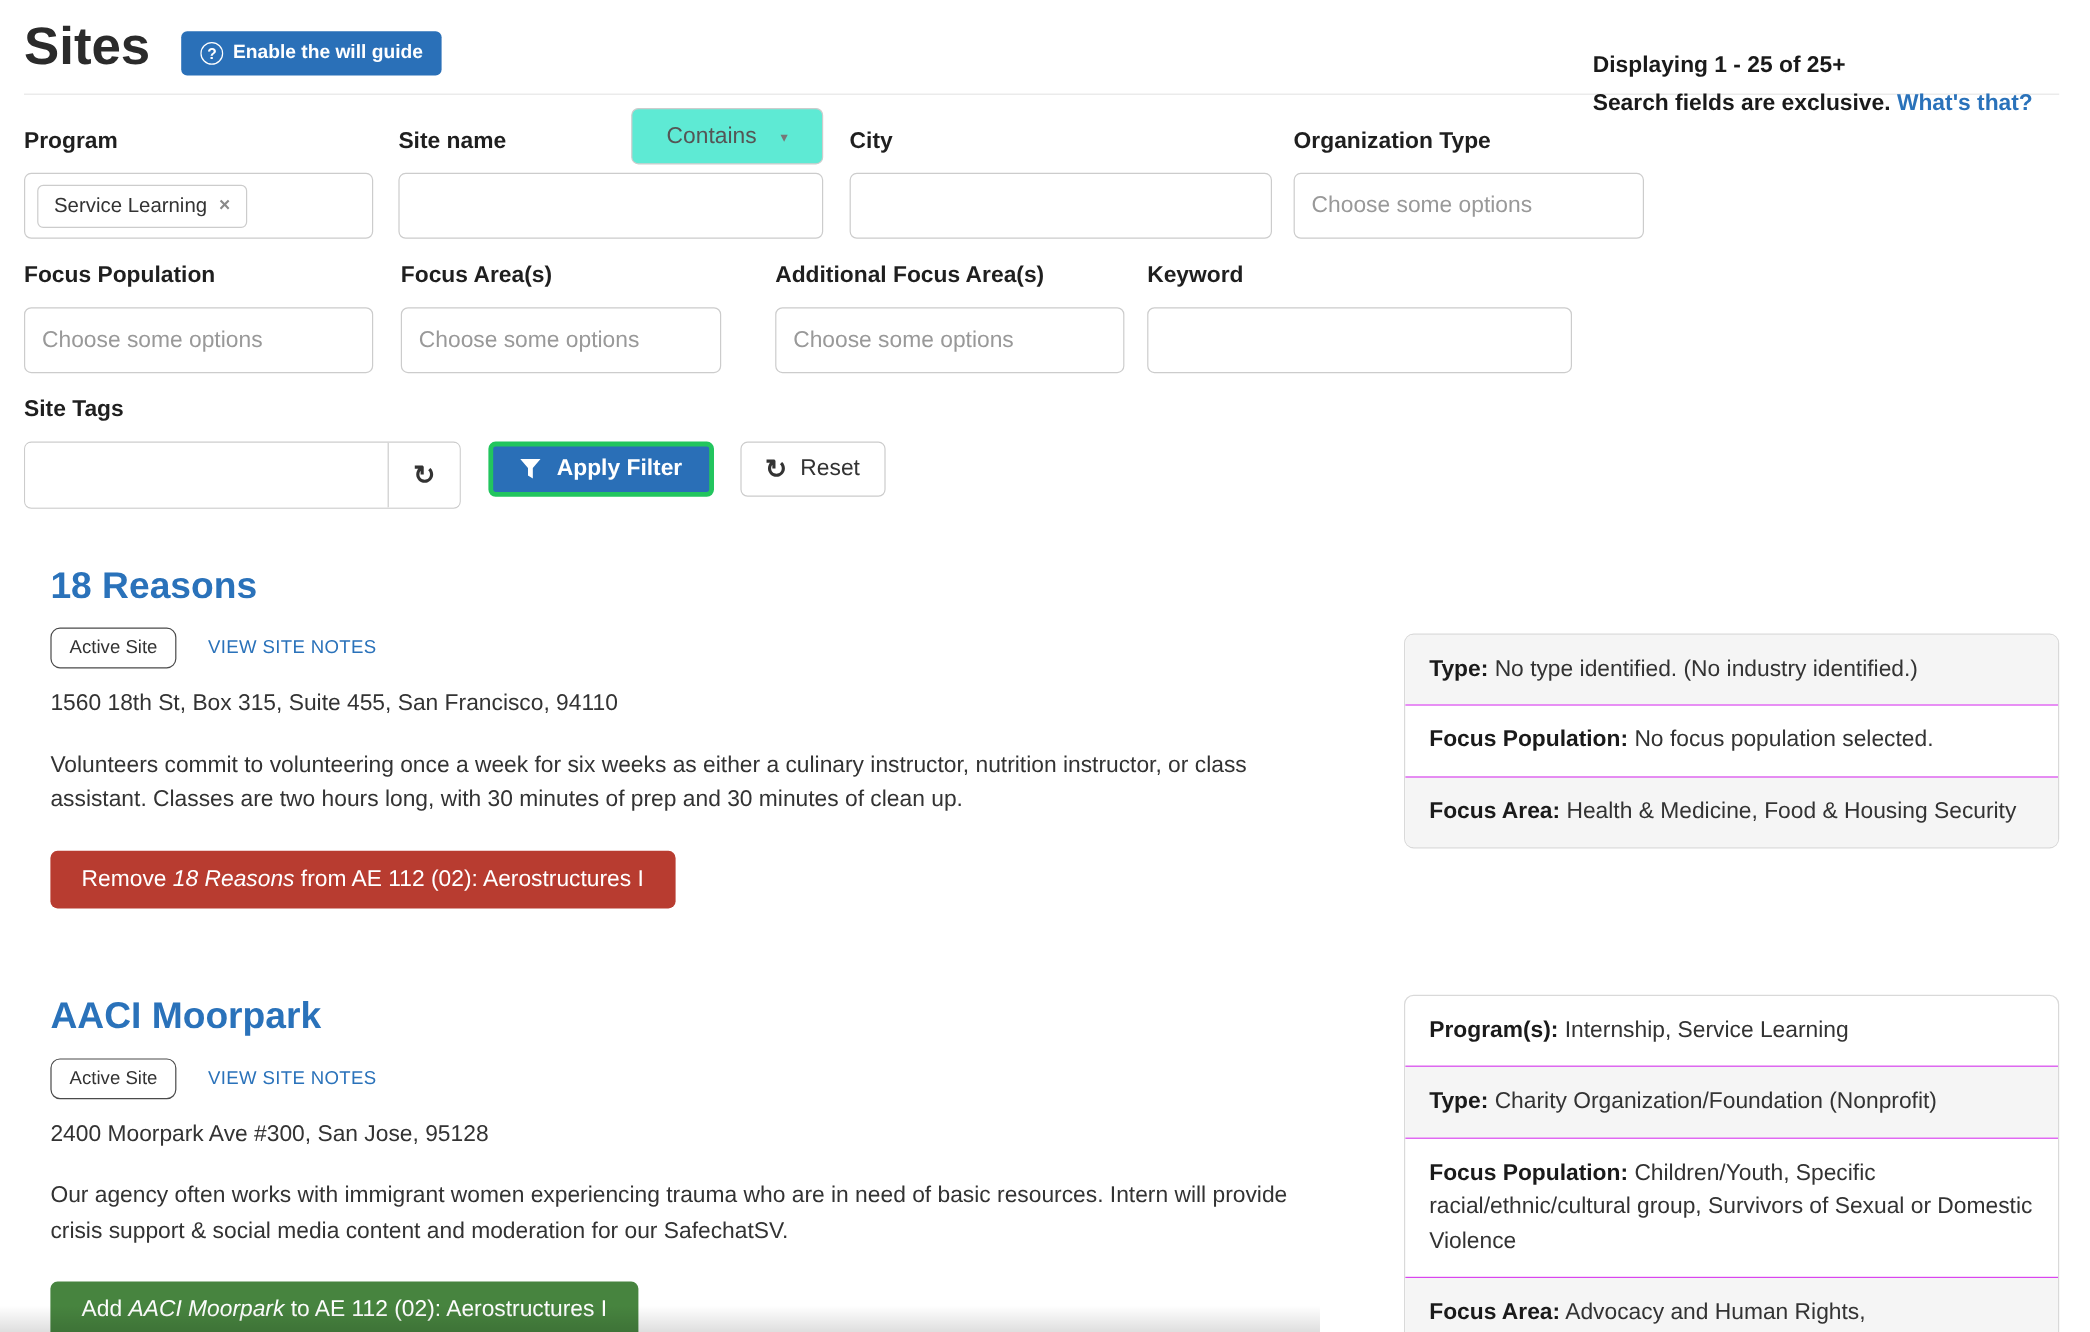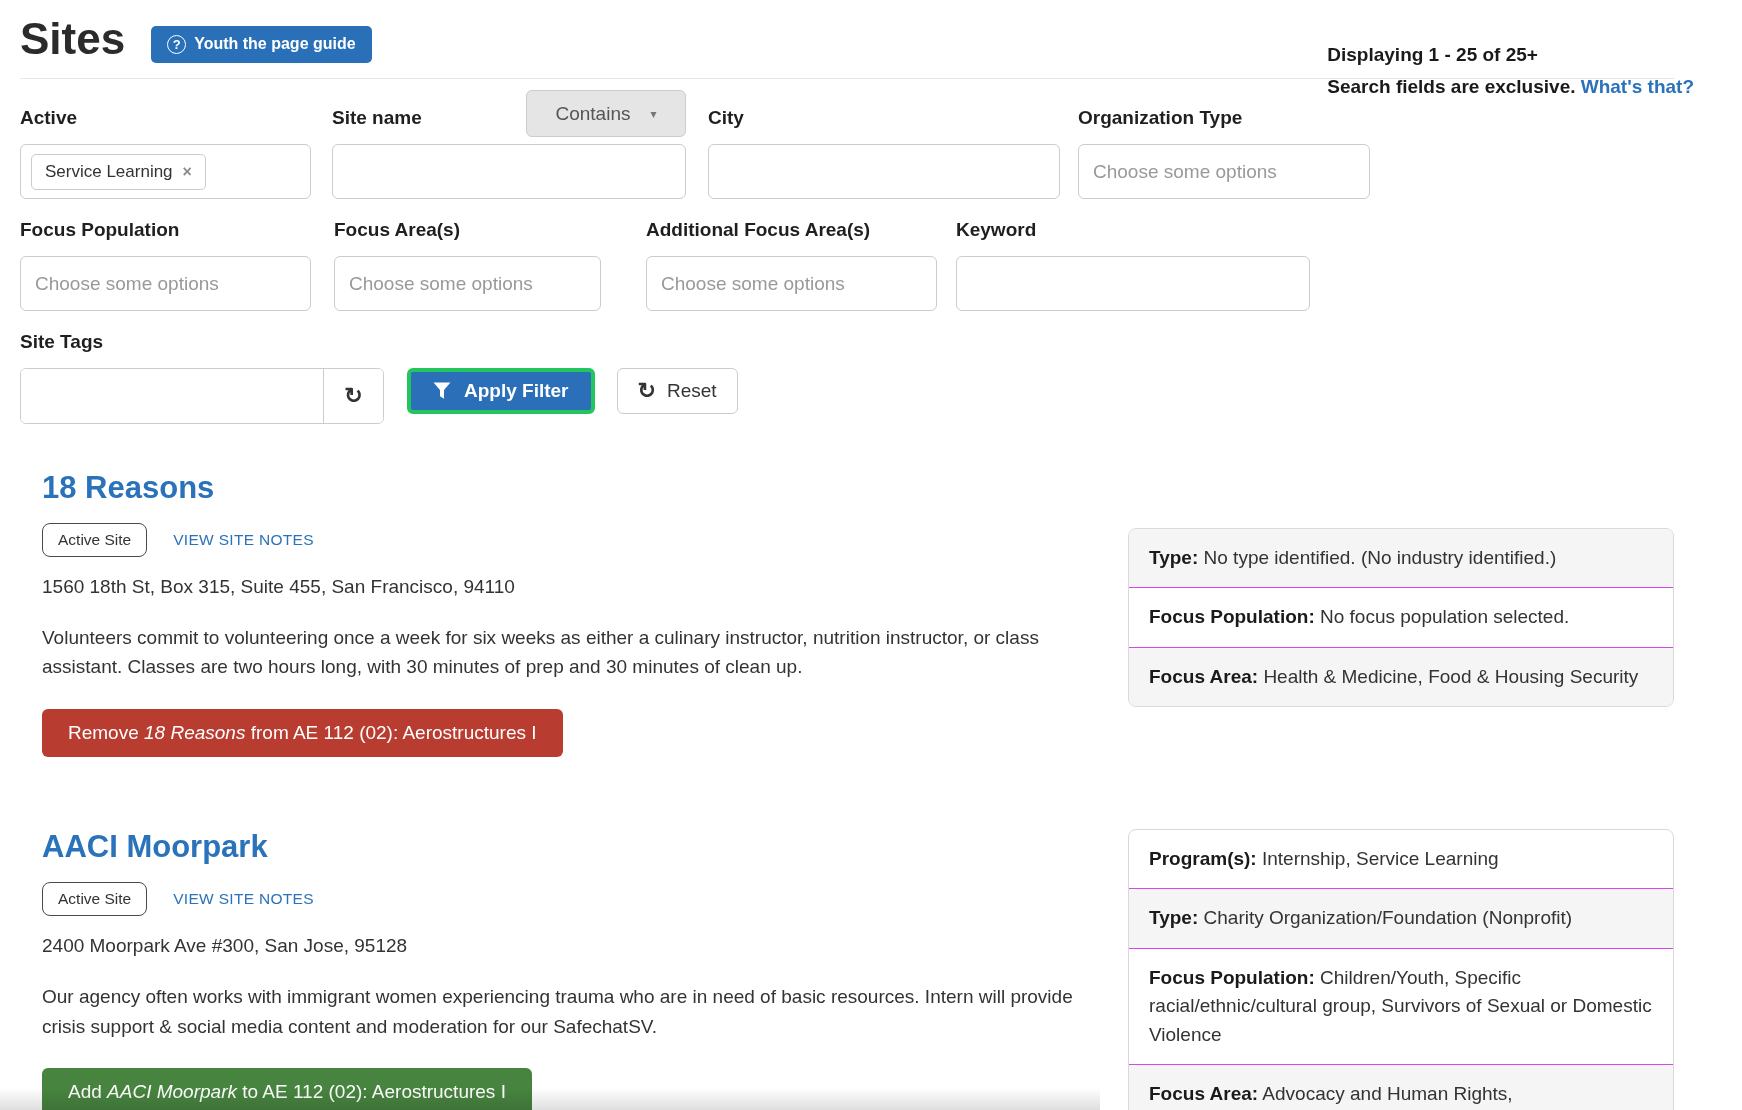--- a/index.html
+++ b/index.html
@@ -2,21 +2,21 @@
 <html><head>
 <meta charset="utf-8">
 <style>
   * { box-sizing: border-box; }
   html,body { margin:0; padding:0; }
   body {
     width:1742px; height:1110px; position:relative; overflow:hidden;
     background:#fff; color:#333;
     font-family:"Liberation Sans", sans-serif;
   }
-  .page { position:relative; width:100%; height:100%; padding:0 68px 0 20px; }
+  .page { position:relative; width:100%; height:100%; padding:0 26px 0 20px; }
 
   
   .header-bar { display:flex; align-items:center; height:79px; border-bottom:1px solid #e7e7e7; }
   .page-title { font-size:44px; font-weight:bold; color:#2b2b2b; margin:0; line-height:1; }
   .guide-btn {
     margin-left:26px; margin-top:10px; background:#2a70b8; color:#fff; border:none;
     border-radius:5px; padding:9px 16px; font-size:16px; font-weight:bold;
     display:flex; align-items:center; gap:8px; cursor:pointer;
     font-family:"Liberation Sans", sans-serif;
   }
@@ -41,21 +41,21 @@
   .msbox { display:flex; align-items:center; }
   .placeholder-text { color:#999; }
   .tag {
     display:inline-flex; align-items:center; gap:10px; background:#fff;
     border:1px solid #ccc; border-radius:5px; padding:7px 13px; font-size:17px; color:#333;
     margin-left:-4px; cursor:default;
   }
   .tag-x { color:#8a8a8a; font-size:16px; font-weight:bold; cursor:pointer; }
   .contains-select {
     position:absolute; top:-17px; right:0; width:160px; height:47px;
-    border:1px solid #ccc; border-radius:6px; background:#e5e5e5;
+    border:1px solid #ccc; border-radius:6px; background:#5eead4;
     display:flex; align-items:center; justify-content:center; gap:20px;
     font-size:19px; color:#555; cursor:pointer;
   }
   .caret { font-size:12px; color:#777; }
   .w-program { width:291px; }
   .w-sitename { width:354px; margin-left:21px; }
   .w-city { width:352px; margin-left:22px; }
   .w-orgtype { width:292px; margin-left:18px; }
   .row2 { margin-top:20px; }
   .w-focuspop { width:291px; }
@@ -103,32 +103,32 @@
 </style>
 </head>
 <body>
 
 <div class="page">
 
   <div class="header-bar">
     <h1 class="page-title">Sites</h1>
     <button class="guide-btn">
       <span class="q-circle">?</span>
-      <span>Youth the page guide</span>
+      <span>Enable the will guide</span>
     </button>
   </div>
   <div class="header-info">
     <div class="line1">Displaying 1 - 25 of 25+</div>
     <div class="line2"><span>Search fields are exclusive. </span><a class="blue-link">What's that?</a></div>
   </div>
 
   <div class="filters">
     <div class="frow row1">
       <div class="fg w-program">
-        <span class="fg-label">Active</span>
+        <span class="fg-label">Program</span>
         <div class="msbox">
           <span class="tag">
             <span>Service Learning</span>
             <span class="tag-x">×</span>
           </span>
         </div>
       </div>
       <div class="fg w-sitename">
         <span class="fg-label">Site name</span>
         <div class="contains-select">

